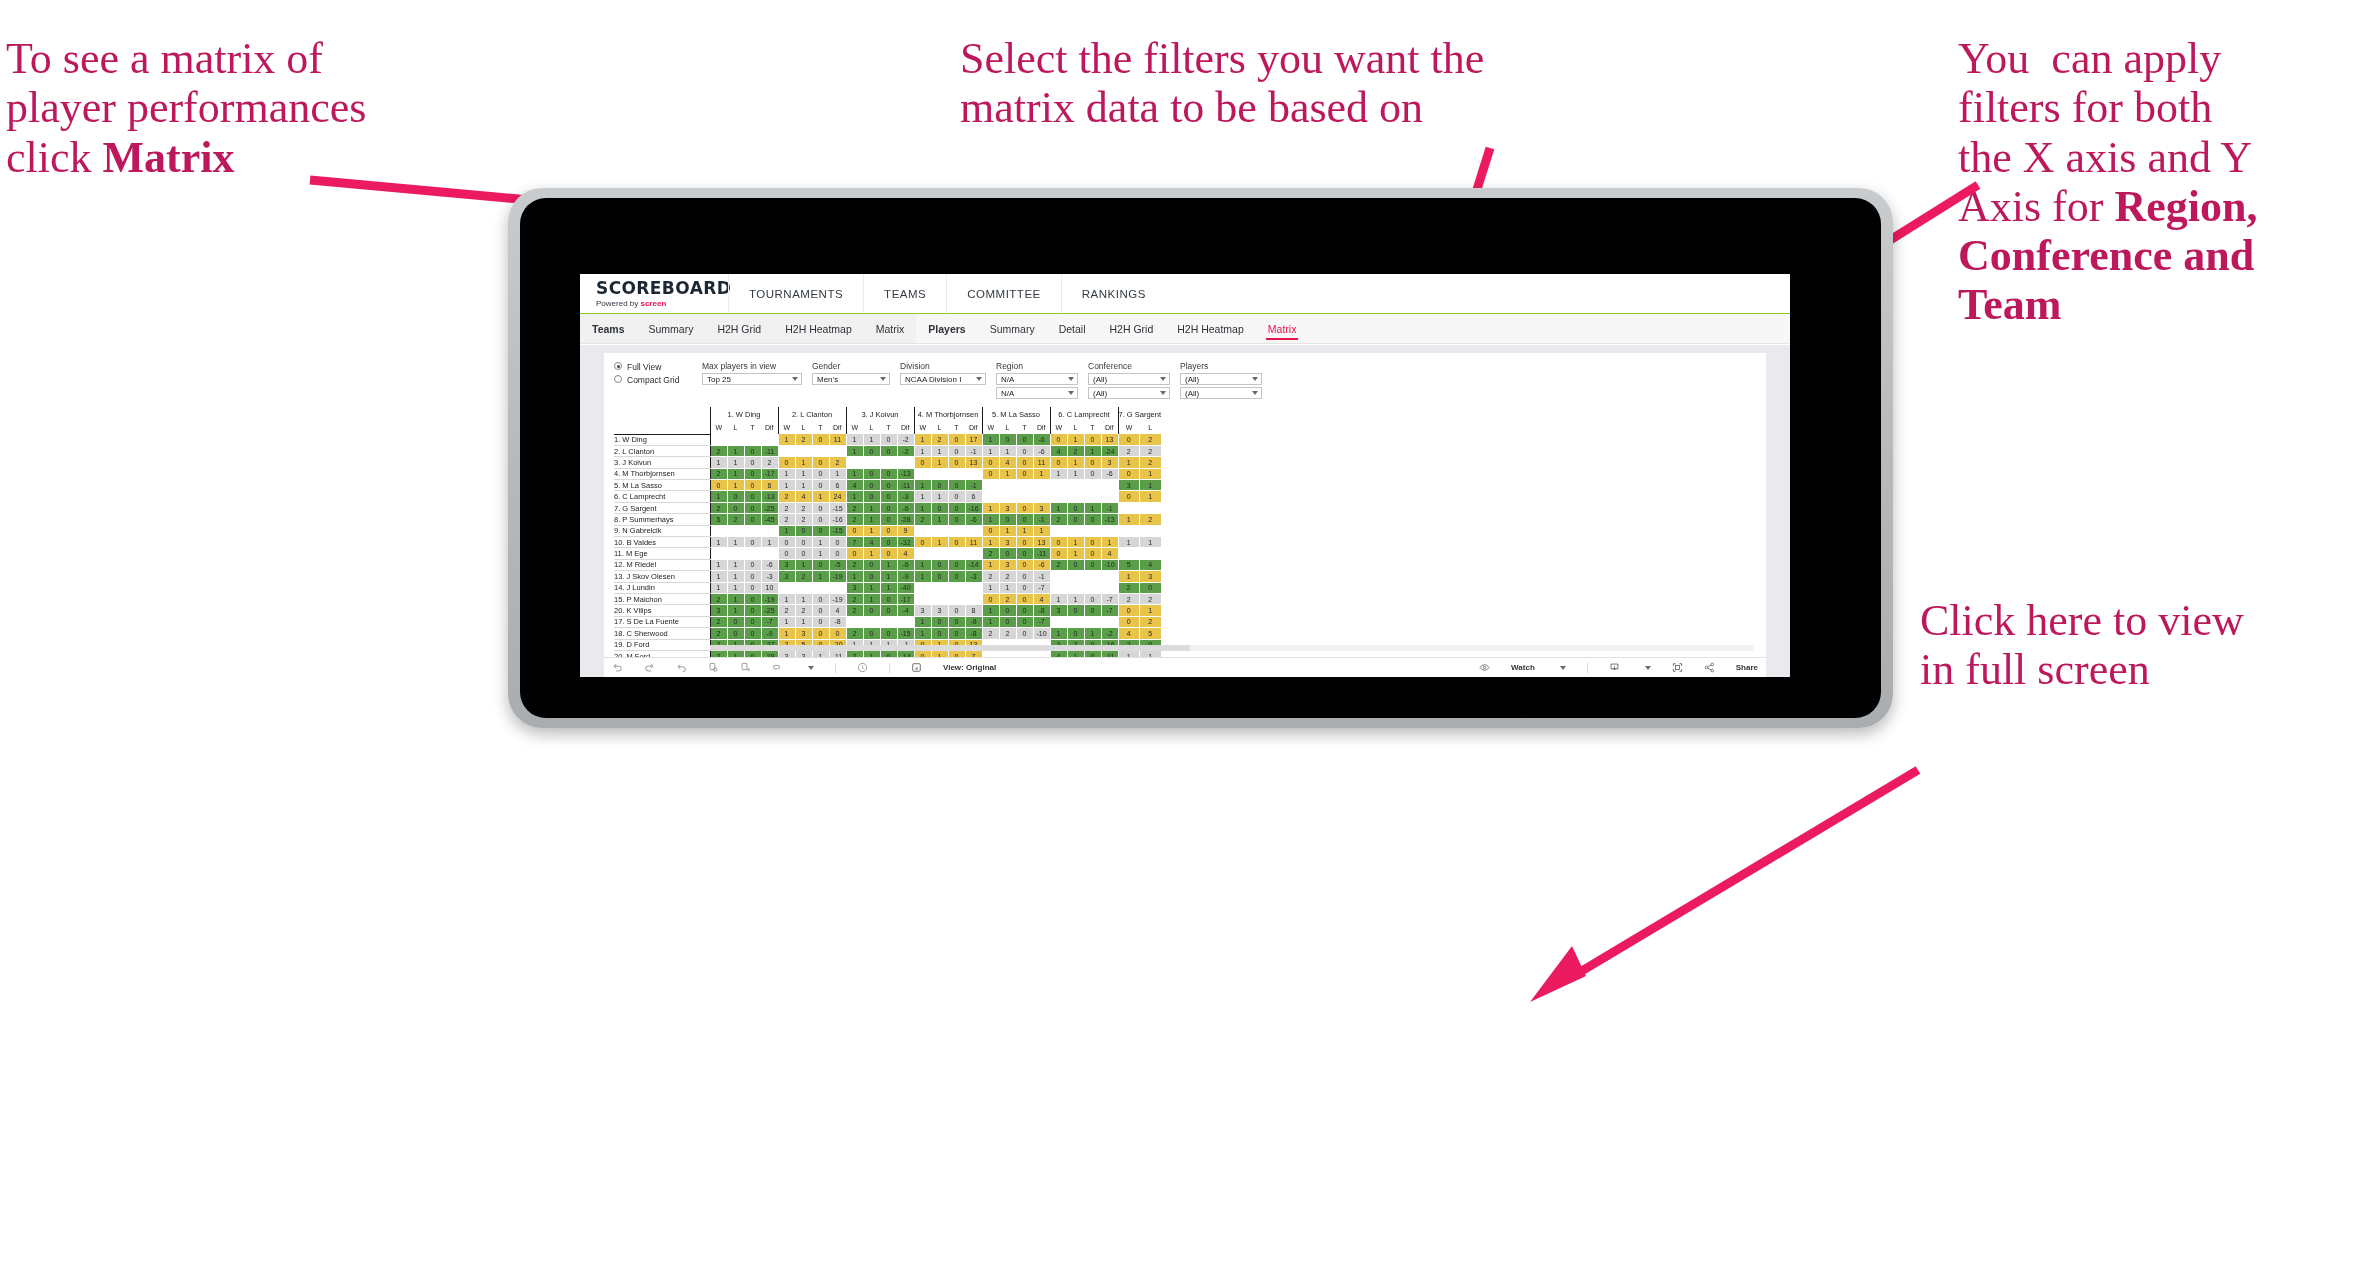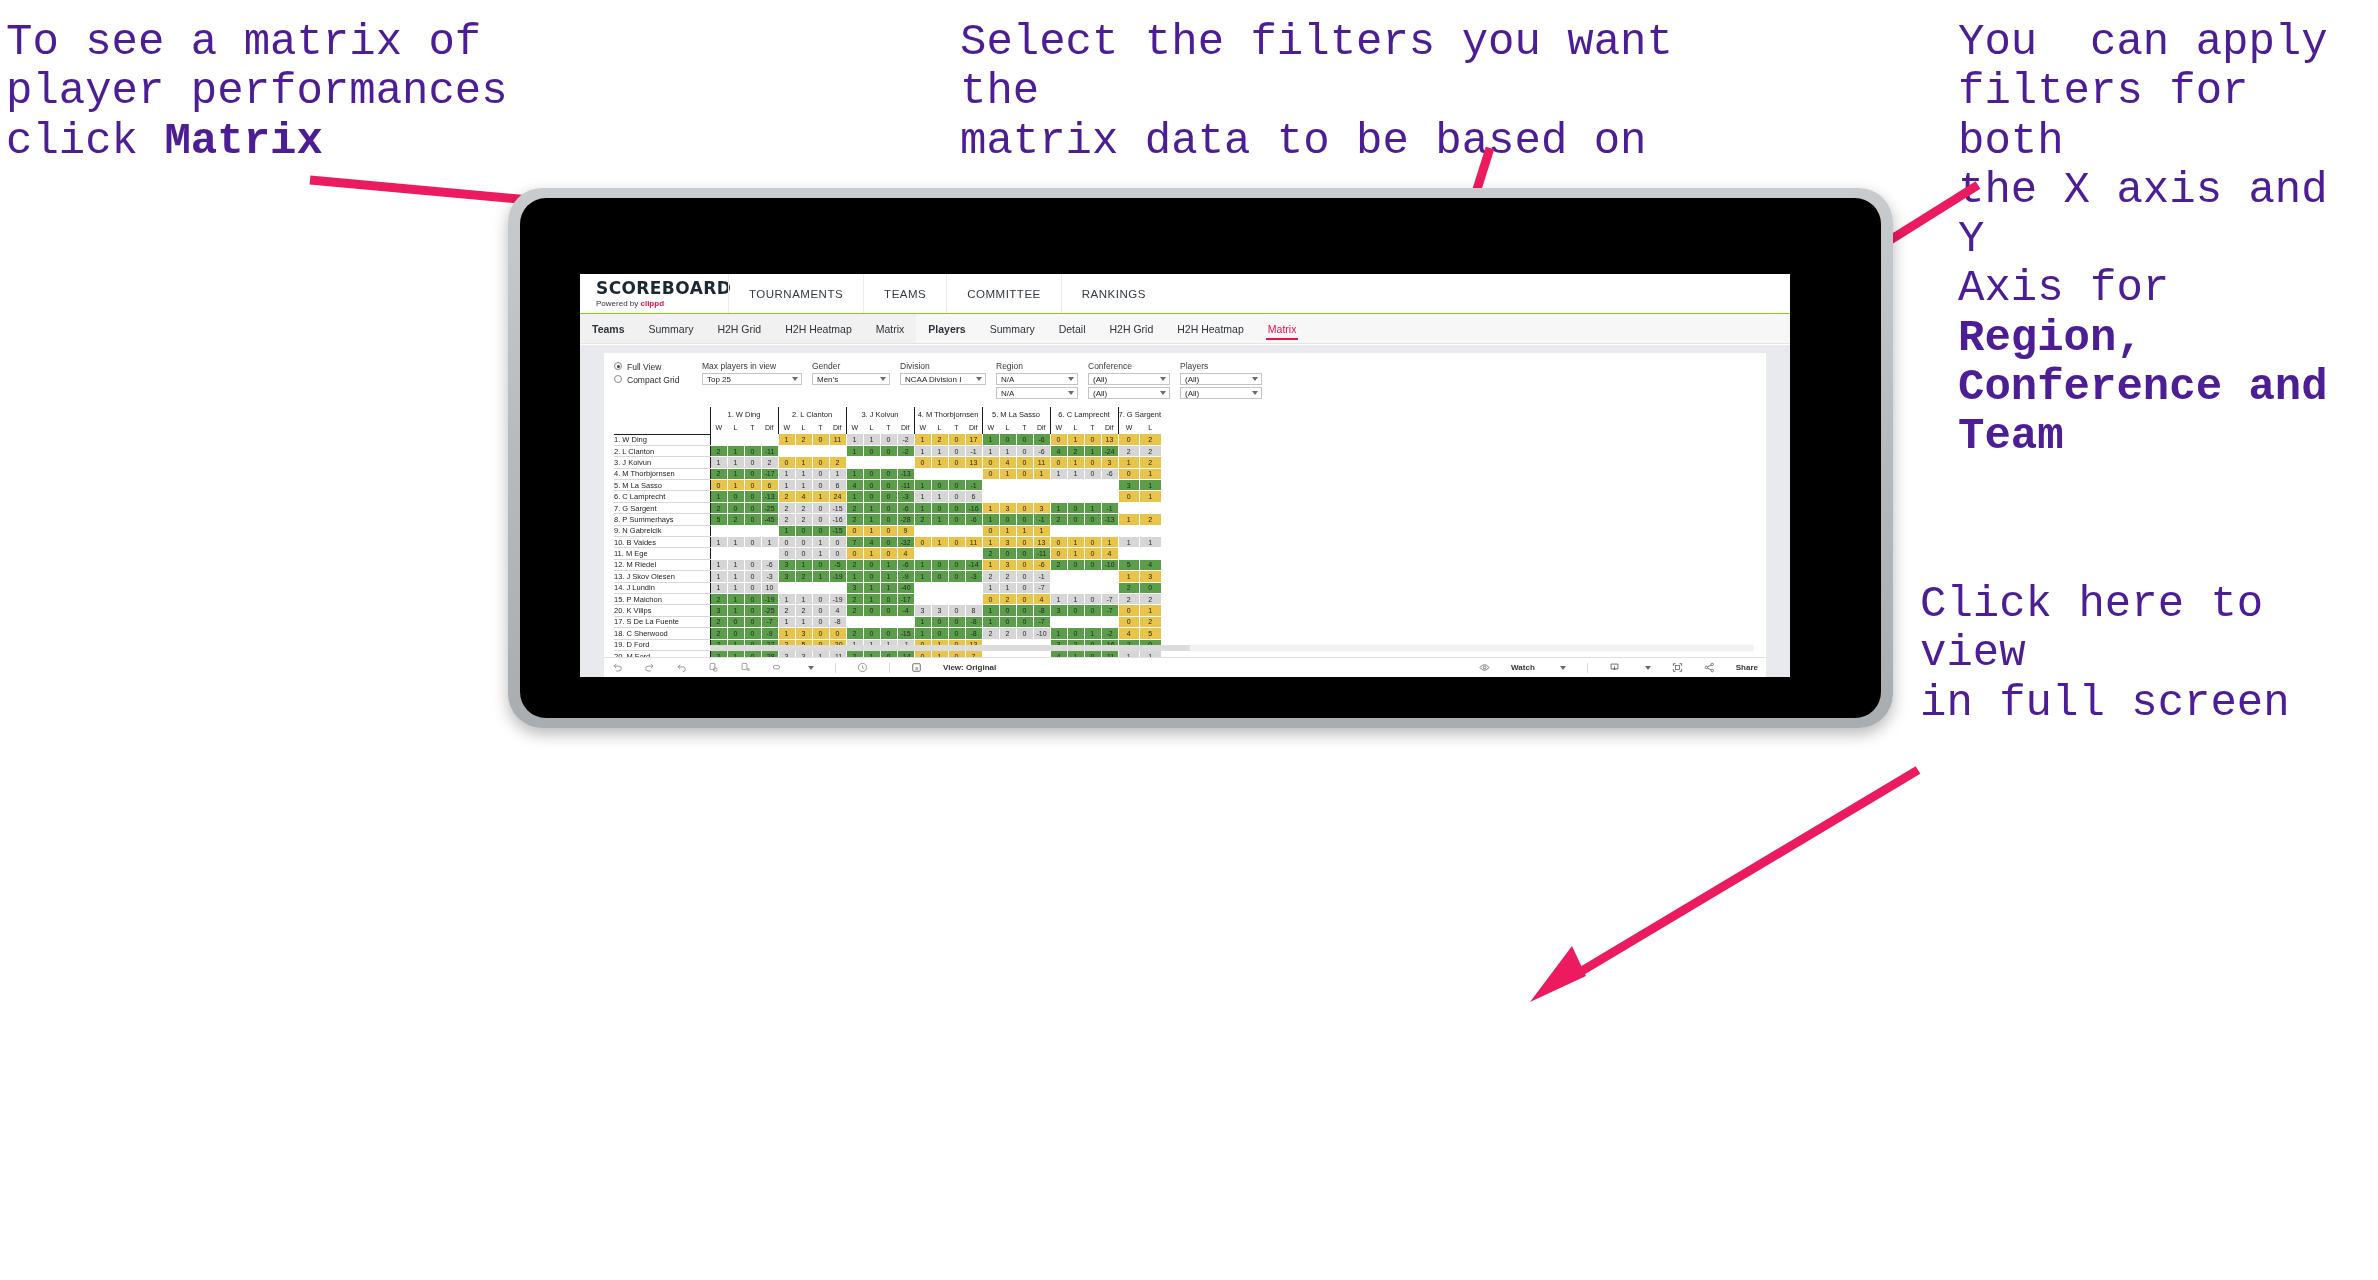--- a/index.html
+++ b/index.html
@@ -7,26 +7,27 @@
     width: 2378px; height: 1280px;
     background: #ffffff;
     font-family: "Liberation Sans", sans-serif;
     overflow: hidden;
   }
   #stage { position: relative; width: 2378px; height: 1280px; }
 
   
   .anno {
     position: absolute;
-    font-family: Liberation Mono, monospace;
+    font-family: Liberation Serif, serif;
     font-size: 44px;
     line-height: 1.12;
-    color: #4c1d95;
+    color: #be185d;
     font-weight: 400;
     white-space: pre-wrap;
+    margin-top: 16px;
   }
   .anno b { font-weight: 700; }
   #anno-matrix   { left: 6px;   top: 18px;  width: 540px; }
   #anno-filters  { left: 960px; top: 18px;  width: 760px; text-align: left;}
   #anno-axis     { left: 1958px;top: 18px;  width: 420px; }
   #anno-full     { left: 1920px;top: 580px; width: 450px; }
 
   .arrow { position: absolute; overflow: visible; }
 
   
@@ -219,21 +220,21 @@
 
   <div id="tablet">
     <div id="tablet-frame"></div>
     <div id="tablet-screen"></div>
 
     <div id="viewport">
 
       <div id="topbar">
         <div id="brand">
           <div class="logo">SCOREBOARD</div>
-          <div class="sub"><span>Powered by </span><span class="clippd">clippd</span></div>
+          <div class="sub"><span>Powered by </span><span class="clippd">screen</span></div>
         </div>
         <div class="topnav">
           <div class="topnav-item">TOURNAMENTS</div>
           <div class="topnav-item">TEAMS</div>
           <div class="topnav-item">COMMITTEE</div>
           <div class="topnav-item">RANKINGS</div>
         </div>
       </div>
 
       <div id="subbar">

